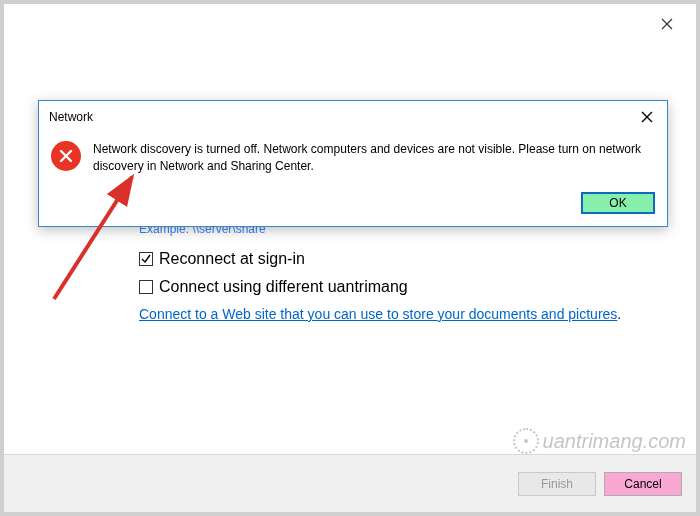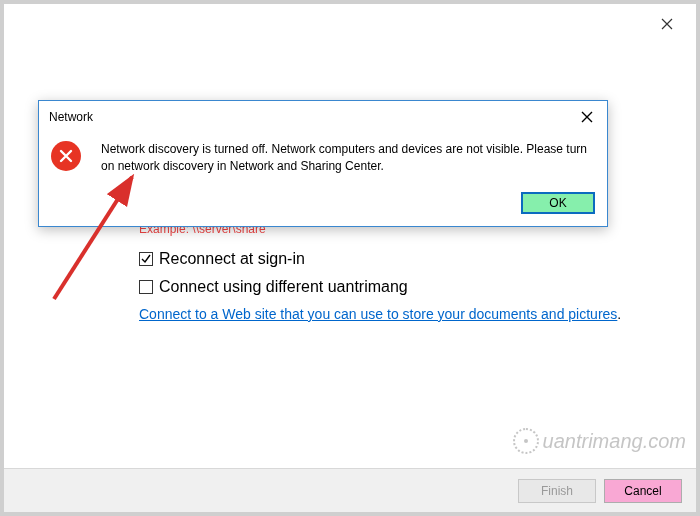--- a/index.html
+++ b/index.html
@@ -49,21 +49,21 @@
   }
   .content-area {
     position: relative;
     padding: 0 0 0 110px;
   }
   .example-label {
     position: absolute;
     left: 135px;
     top: 218px;
     font-size: 12px;
-    color: #ef4444;
+    color: #3b82f6;
     text-align: right;
   }
   .checkbox-row {
     display: flex;
     align-items: center;
     position: absolute;
     left: 135px;
     font-size: 16px;
   }
   .cb1 { top: 246px; }
@@ -82,21 +82,21 @@
     top: 302px;
     font-size: 14px;
   }
   .link-row a {
     color: #0066cc;
     text-decoration: underline;
   }
   .bottom-bar {
     position: absolute;
     bottom: 0; left: 0; right: 0;
-    height: 44px;
+    height: 58px;
     border-top: 1px solid #d8d8d8;
     background: #f0f0f0;
     display: flex;
     justify-content: flex-end;
     align-items: center;
     padding-right: 14px;
     gap: 8px;
   }
   .btn {
     min-width: 78px;
@@ -110,21 +110,21 @@
   .btn.disabled {
     color: #9a9a9a;
     border-color: #c8c8c8;
     background: #e8e8e8;
   }
   
   .dialog {
     position: absolute;
     left: 34px;
     top: 96px;
-    width: 570px;
+    width: 630px;
     background: #fff;
     border: 1px solid #3a87cf;
     box-shadow: 0 3px 12px rgba(0,0,0,0.25);
     z-index: 10;
   }
   .dialog-title {
     display: flex;
     align-items: center;
     justify-content: space-between;
     padding: 6px 10px 4px 10px;
@@ -146,21 +146,20 @@
     background: #e73424;
     display: flex; align-items: center; justify-content: center;
     flex-shrink: 0;
     margin-right: 12px;
   }
   .error-icon svg { display: block; }
   .dialog-text {
     font-size: 12px;
     line-height: 1.45;
     color: #000;
-    margin-left: 8px;
   }
   .dialog-buttons {
     display: flex;
     justify-content: flex-end;
     padding: 10px 12px 12px 12px;
   }
   .ok-btn {
     min-width: 74px;
     height: 22px;
     border: 2px solid #0b6bbf;

